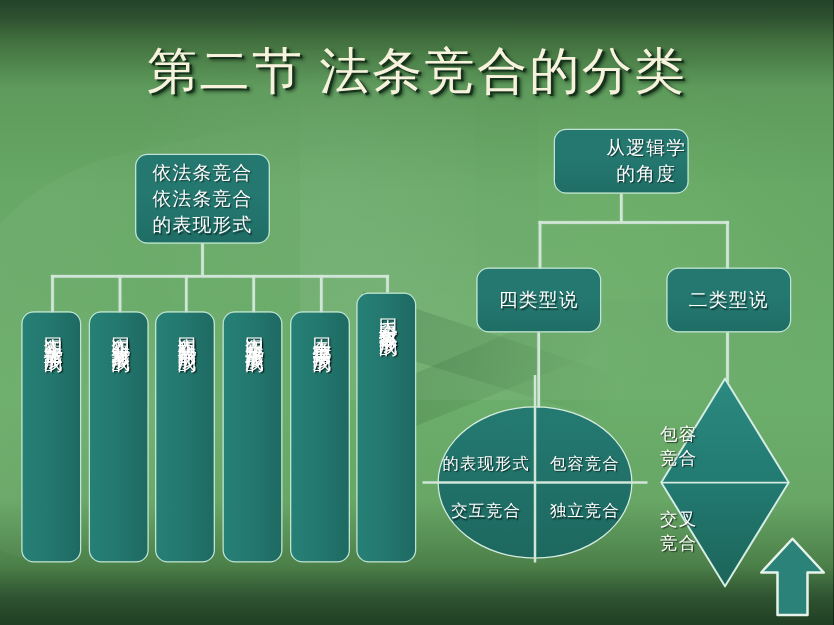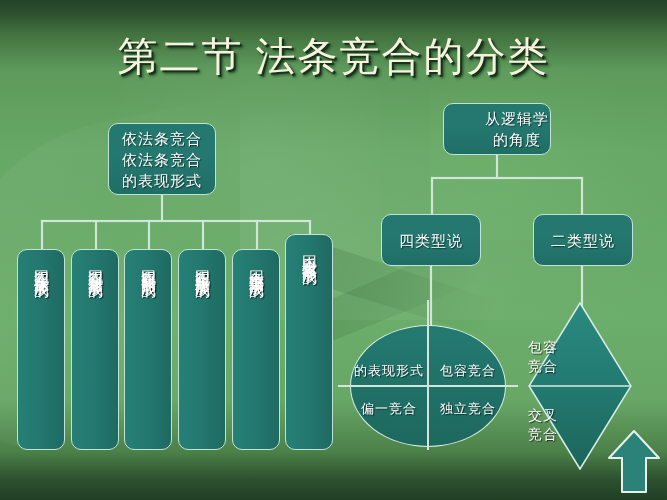--- a/index.html
+++ b/index.html
@@ -282,21 +282,21 @@
 
   <div class="line vline" style="left:430px; top:266px; height:62px;"></div>
   <div class="line vline" style="left:581px; top:266px; height:40px;"></div>
 
   <div id="ellipse-group">
     <div id="ellipse"></div>
     <div id="ellipse-vline"></div>
     <div id="ellipse-hline"></div>
     <div class="quad" id="q-tl">的表现形式</div>
     <div class="quad" id="q-tr">包容竞合</div>
-    <div class="quad" id="q-bl">偏一竞合</div>
+    <div class="quad" id="q-bl">交互竞合</div>
     <div class="quad" id="q-br">独立竞合</div>
   </div>
 
   <div id="diamond-group">
     <div class="dia-half" id="dia-top"></div>
     <div class="dia-half" id="dia-bot"></div>
     <svg id="dia-outline" viewBox="0 0 104 168">
       <polygon points="52,1 103,84 52,167 1,84" fill="none" stroke="#d5ece0" stroke-width="1.6"></polygon>
       <line x1="1" y1="84" x2="103" y2="84" stroke="#d5ece0" stroke-width="1.4"></line>
     </svg>

